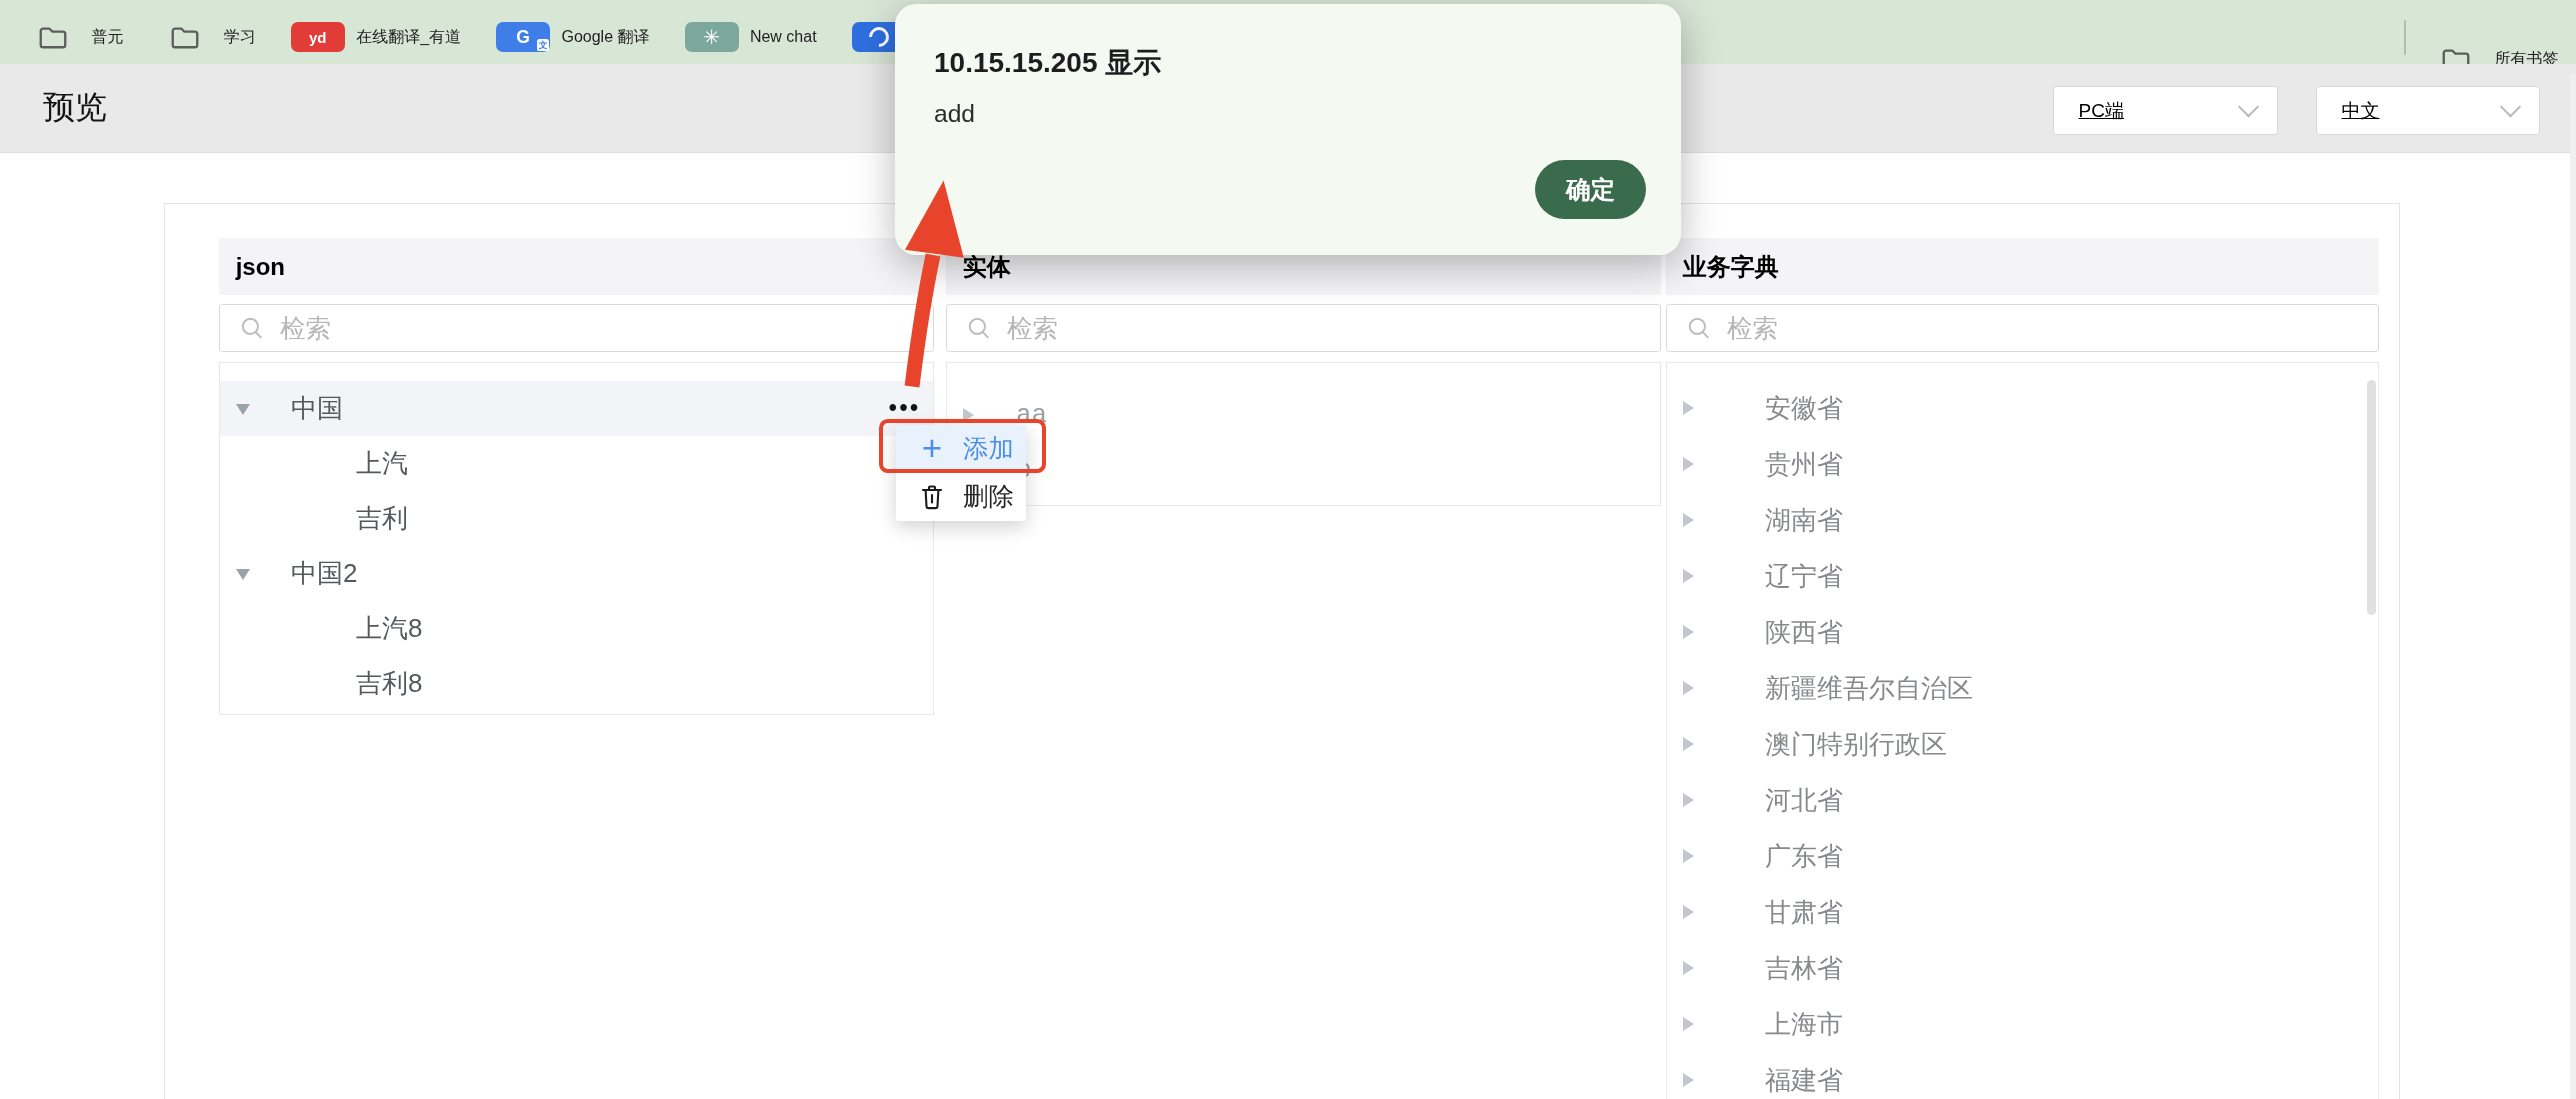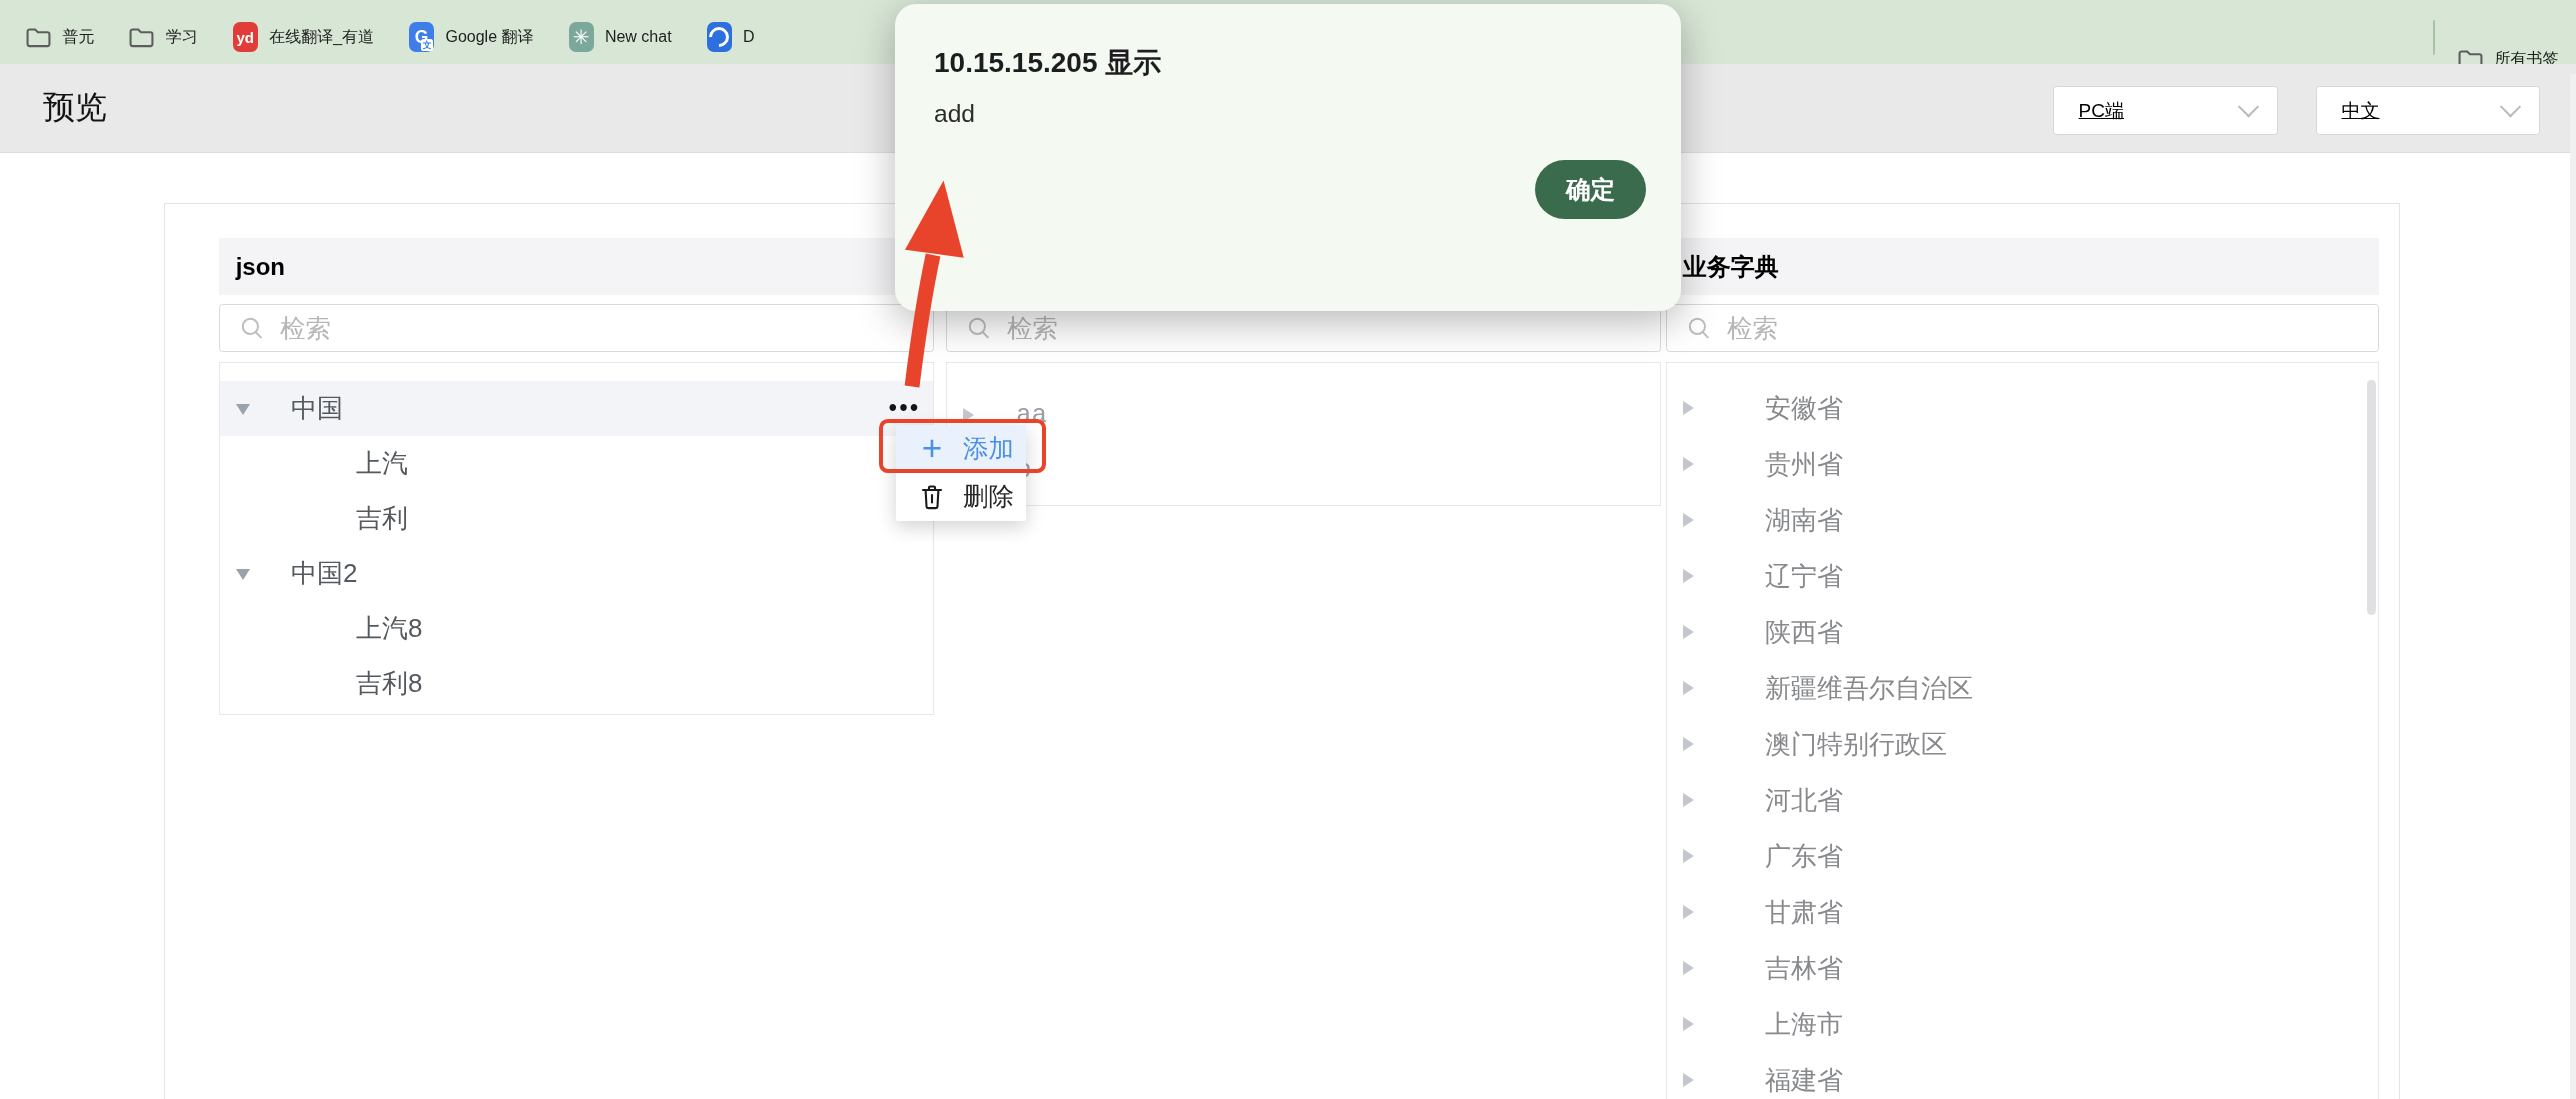--- a/index.html
+++ b/index.html
@@ -9,21 +9,21 @@
     -webkit-font-smoothing:antialiased;
   }
   
   .bookmarks-bar{
     position:absolute;left:0;top:0;width:2576px;height:74px;
     background:#d8e6d6;display:flex;align-items:center;z-index:1;
   }
   .bm-items{display:flex;align-items:center;padding-left:26px;}
   .bm-item{display:flex;align-items:center;gap:11.4px;margin-right:35px;cursor:pointer;}
   .bm-label{font-size:16px;color:#1e1f1e;white-space:nowrap;}
-  .bm-icon{width:25px;height:30px;display:flex;align-items:center;justify-content:center;flex:0 0 auto;}
+  .bm-icon{width:54px;height:30px;display:flex;align-items:center;justify-content:center;flex:0 0 auto;}
   .bm-icon.sq{border-radius:7px;color:#fff;font-weight:bold;}
   .bm-icon.yd{background:#e23c39;font-size:15px;}
   .bm-icon.gt{background:#3f7de8;font-size:17.5px;position:relative;}
   .bm-icon.gt .gt-sub{position:absolute;right:0.9px;bottom:0.9px;width:12.3px;height:12.3px;background:#fff;
     color:#3f7de8;font-size:8.8px;line-height:12.3px;text-align:center;border-radius:2.6px;font-weight:bold;}
   .bm-icon.gpt{background:#7ba89b;font-size:20px;}
   .bm-icon.dp{background:#2e6fe0;}
   .dp-ring{width:14px;height:14px;border:3.5px solid #fff;border-left-color:transparent;
     border-radius:50%;transform:rotate(-45deg);}
   .bm-right{position:absolute;right:17.5px;top:0;height:74px;display:flex;align-items:center;gap:23px;}
@@ -91,21 +91,21 @@
   .menu-item.hl{background:#e9f2fc;}
   .menu-icon{position:absolute;left:21px;width:30px;display:flex;justify-content:center;}
   .plus-glyph{font-size:35px;color:#4a8fe8;font-weight:400;line-height:1;margin-top:-3.5px;}
   .menu-label{position:absolute;left:67px;font-size:25.4px;color:#262626;white-space:nowrap;}
   .menu-item.hl .menu-label{color:#4a8fe8;}
   
   .red-rect{position:absolute;left:879px;top:419px;width:167px;height:54px;box-sizing:border-box;
     border:4.4px solid #e8432b;border-radius:8.8px;z-index:30;pointer-events:none;}
   .arrow-svg{position:absolute;left:0;top:0;z-index:60;pointer-events:none;}
   
-  .dialog{position:absolute;left:895px;top:3.5px;width:786px;height:307px;background:#f4f9f2;
+  .dialog{position:absolute;left:895px;top:3.5px;width:786px;height:251px;background:#f4f9f2;
     border-radius:21px;box-shadow:0 10.5px 39px rgba(0,0,0,.28);z-index:40;}
   .dialog-title{position:absolute;left:39px;top:40px;font-size:28px;font-weight:bold;color:#1d1d1f;}
   .dialog-msg{position:absolute;left:39px;top:96px;font-size:24.6px;color:#2b2b2b;}
   .dialog-btn{position:absolute;right:35px;top:156px;width:111px;height:59px;border:none;
     border-radius:30px;background:#3a6b4c;color:#ffffff;font-size:24.6px;font-weight:bold;
     font-family:inherit;cursor:pointer;display:flex;align-items:center;justify-content:center;}
 </style>
 </head>
 <body>
 

